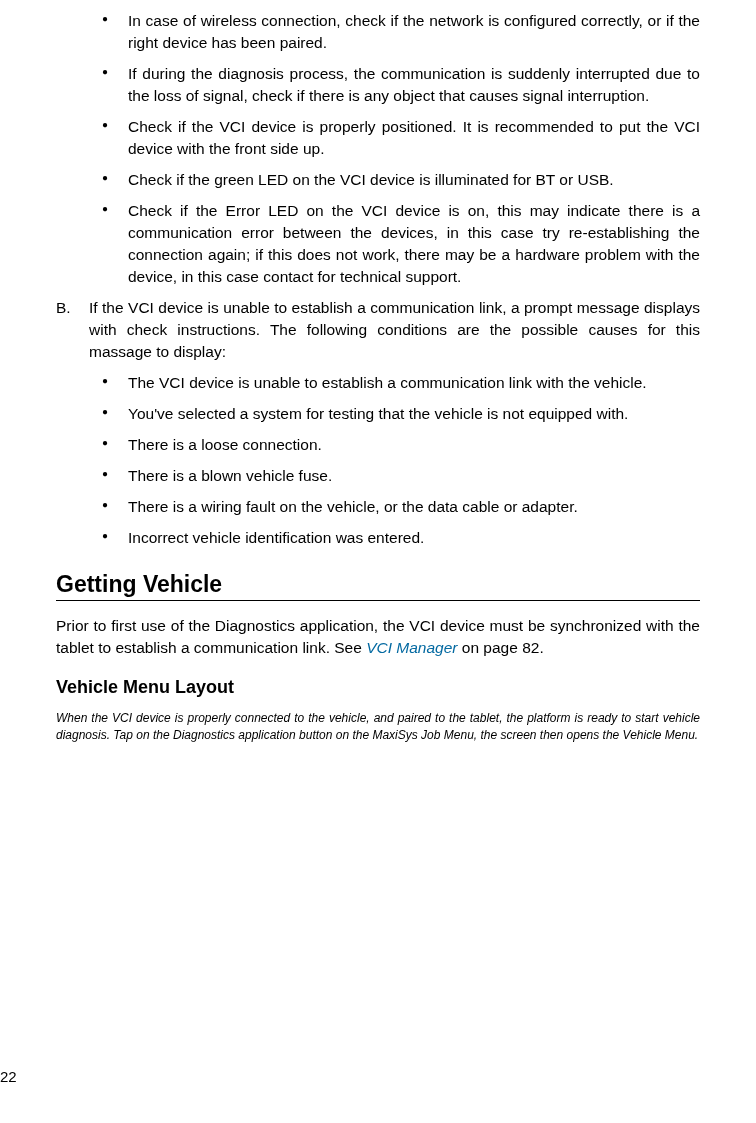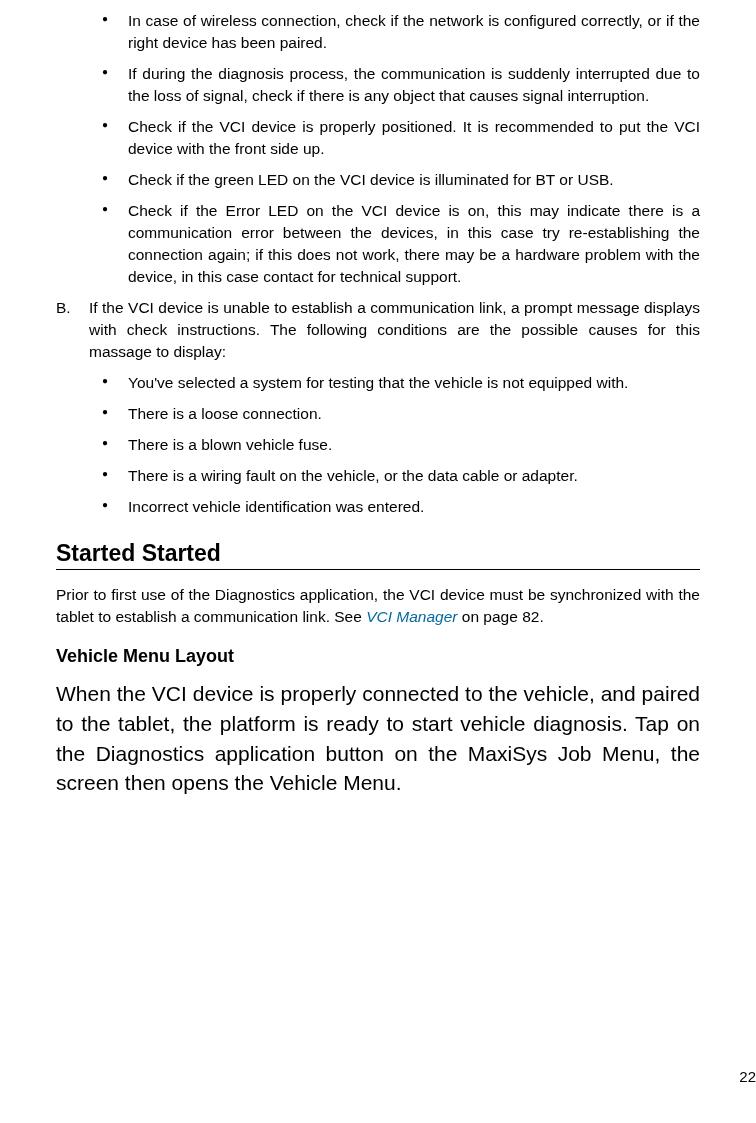--- a/index.html
+++ b/index.html
@@ -66,30 +66,31 @@
     .link-ref {
       color: #0369a1;
       font-style: italic;
     }
     .sub-heading {
       font-size: 18px;
       font-weight: bold;
       margin-bottom: 12px;
     }
     .body-para {
-      font-size: 21px;
+      font-size: 12px;
       line-height: 1.42;
       text-align: justify;
+      font-style: italic;
     }
     .page-number {
       position: absolute;
       bottom: 38px;
       left: 0;
       right: 0;
-      text-align: right;
+      text-align: left;
       font-size: 15px;
     }
     .content-first {
       padding-top: 0;
     }
   </style>
 </head>
 <body>
 
 <ul class="bullet-list content-first">
@@ -99,28 +100,29 @@
   <li class="bullet-item">Check if the green LED on the VCI device is illuminated for BT or USB.</li>
   <li class="bullet-item">Check if the Error LED on the VCI device is on, this may indicate there is a communication error between the devices, in this case try re-establishing the connection again; if this does not work, there may be a hardware problem with the device, in this case contact for technical support.</li>
 </ul>
 
 <div class="lettered-item">
   <span class="letter">B.</span>
   <span>If the VCI device is unable to establish a communication link, a prompt message displays with check instructions. The following conditions are the possible causes for this massage to display:</span>
 </div>
 
 <ul class="bullet-list">
+  <li class="bullet-item">The VCI device is unable to establish a communication link with the vehicle.</li>
   <li class="bullet-item">You've selected a system for testing that the vehicle is not equipped with.</li>
   <li class="bullet-item">There is a loose connection.</li>
   <li class="bullet-item">There is a blown vehicle fuse.</li>
   <li class="bullet-item">There is a wiring fault on the vehicle, or the data cable or adapter.</li>
   <li class="bullet-item">Incorrect vehicle identification was entered.</li>
 </ul>
 
-<h2 class="section-heading">Started Started</h2>
+<h2 class="section-heading">Getting Vehicle</h2>
 
 <p class="intro-para">
   <span>Prior to first use of the Diagnostics application, the VCI device must be synchronized with the tablet to establish a communication link. See </span><span class="link-ref">VCI Manager</span><span> on page 82.</span>
 </p>
 
 <h3 class="sub-heading">Vehicle Menu Layout</h3>
 
 <p class="body-para">When the VCI device is properly connected to the vehicle, and paired to the tablet, the platform is ready to start vehicle diagnosis. Tap on the Diagnostics application button on the MaxiSys Job Menu, the screen then opens the Vehicle Menu.</p>
 
 <div class="page-number">22</div>

